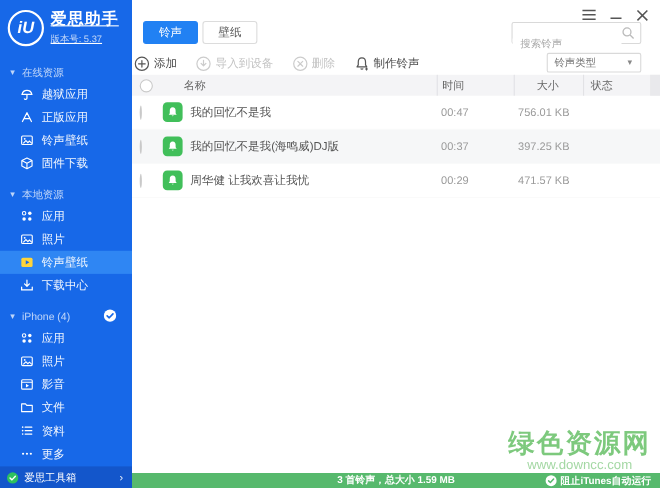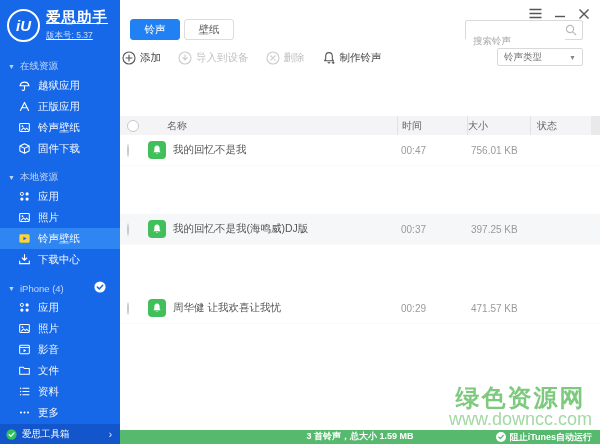--- a/index.html
+++ b/index.html
@@ -36,38 +36,38 @@
   .search-box input { flex:1; border:0; outline:0; font-size:9.5px; padding:0 2px 0 7px; color:#666; font-family:inherit; min-width:0;margin-top:21px; }
   .search-box input::placeholder { color:#aaa; }
   .search-box .mag { margin-right:5px; display:flex; }
 
   .toolbar { position:absolute; left:0; right:0; top:48px; height:20px; display:flex; align-items:center; padding-left:2px; gap:17px; }
   .tool-btn { display:flex; align-items:center; gap:4px; font-size:10.5px; color:#4a4a4a; cursor:pointer; }
   .tool-btn.disabled { color:#c3c3c3; cursor:default; }
   .filter-select { position:absolute; right:17px; top:0px; width:86px; height:18px; border:1px solid #d9d9d9; border-radius:2px; display:flex; align-items:center; font-size:9.5px; color:#777; padding:0 6px; background:#fff; cursor:pointer; }
   .filter-select .caret { margin-left:auto; font-size:7px; color:#888; }
 
-  .grid-row { display:grid; grid-template-columns:26px 1fr 70px 63px 70px; align-items:center;margin-top:48px; }
+  .grid-row { display:grid; grid-template-columns:26px 1fr 70px 63px 70px; align-items:center; }
   .thead { position:absolute; left:0; right:0; top:68px; height:19px; background:#f4f4f6; font-size:10px; color:#666; }
   .thead .cell { height:100%; display:flex; align-items:center; }
   .thead .c-sep { border-left:1px solid #e2e2e5; }
   .thead .sb-stub { position:absolute; right:0; top:0; width:9px; height:19px; background:#e9e9ec; }
   .sel-circle { width:12px; height:12px; border:1px solid #c9c9c9; border-radius:50%; background:#fff; margin-left:7px; cursor:pointer; }
 
   .tbody { position:absolute; left:0; right:0; top:87px; }
   .trow { height:31px; font-size:10px; border-bottom:1px solid #fafafa; }
   .trow.alt { background:#f6f7f8; }
   .name-cell { display:flex; align-items:center; gap:7px; }
   .bell-badge { width:18px; height:18px; border-radius:4px; background:#41bf5a; margin-left:2px; display:flex; align-items:center; justify-content:center; flex:0 0 auto; }
   .t-name { color:#555; font-size:10.5px; white-space:nowrap; overflow:hidden; }
   .t-dim { color:#9a9a9a; padding-left:4px; }
 
   .watermark { position:absolute; right:8px; bottom:15px; text-align:center; line-height:1.05; pointer-events:none; }
   .wm-title { font-size:24px; font-weight:bold; color:#7dc97d; letter-spacing:2px; }
-  .wm-url { font-size:18px; color:#a4d8a4; }
+  .wm-url { font-size:12px; color:#a4d8a4; }
 
   .statusbar { position:absolute; left:0; right:0; bottom:0; height:14px; background:#57b96d; color:#fff; font-size:9px; font-weight:bold; display:flex; align-items:flex-start; justify-content:center; }
   .status-right { position:absolute; right:8px; top:0; height:14px; display:flex; align-items:center; gap:4px; font-weight:bold; }
   .check-dot { width:10px; height:10px; border-radius:50%; background:#fff; display:flex; align-items:center; justify-content:center; }
 </style>
 </head>
 <body>
 
 <div class="sidebar">
   <div class="logo-row">
@@ -315,21 +315,21 @@
       <span class="caret">▼</span>
     </span>
   </div>
 
   <div class="thead grid-row">
     <div class="cell">
         <span class="sel-circle"></span>
       </div>
     <div class="cell" style="padding-left:21px;">名称</div>
     <div class="cell c-sep" style="padding-left:4px;">时间</div>
-    <div class="cell c-sep" style="padding-left:0;">大小</div>
+    <div class="cell c-sep" style="padding-left:20px;">大小</div>
     <div class="cell c-sep" style="padding-left:6px;">状态</div>
     <div class="sb-stub"></div>
   </div>
 
   <div class="tbody">
 
     <div class="trow grid-row">
       <div><span class="sel-circle"></span></div>
       <div class="name-cell">
         <span class="bell-badge">

